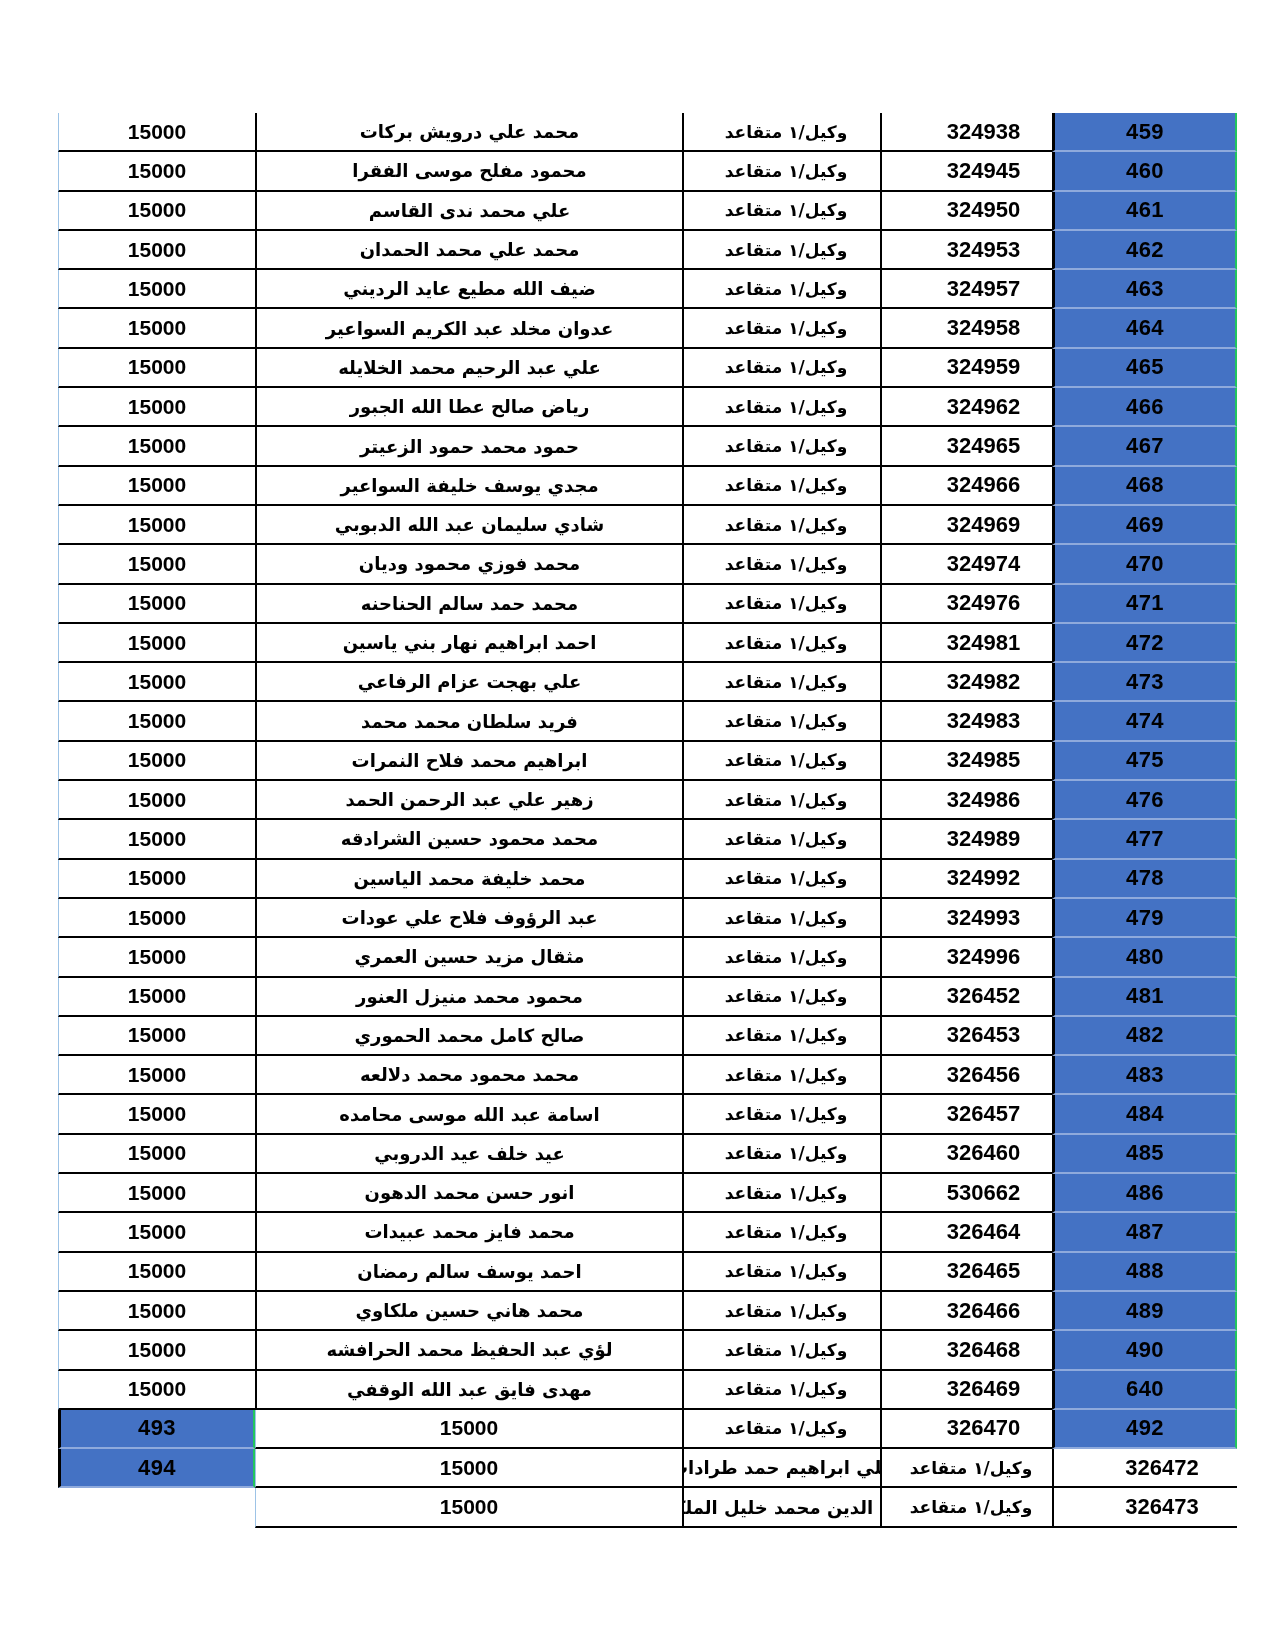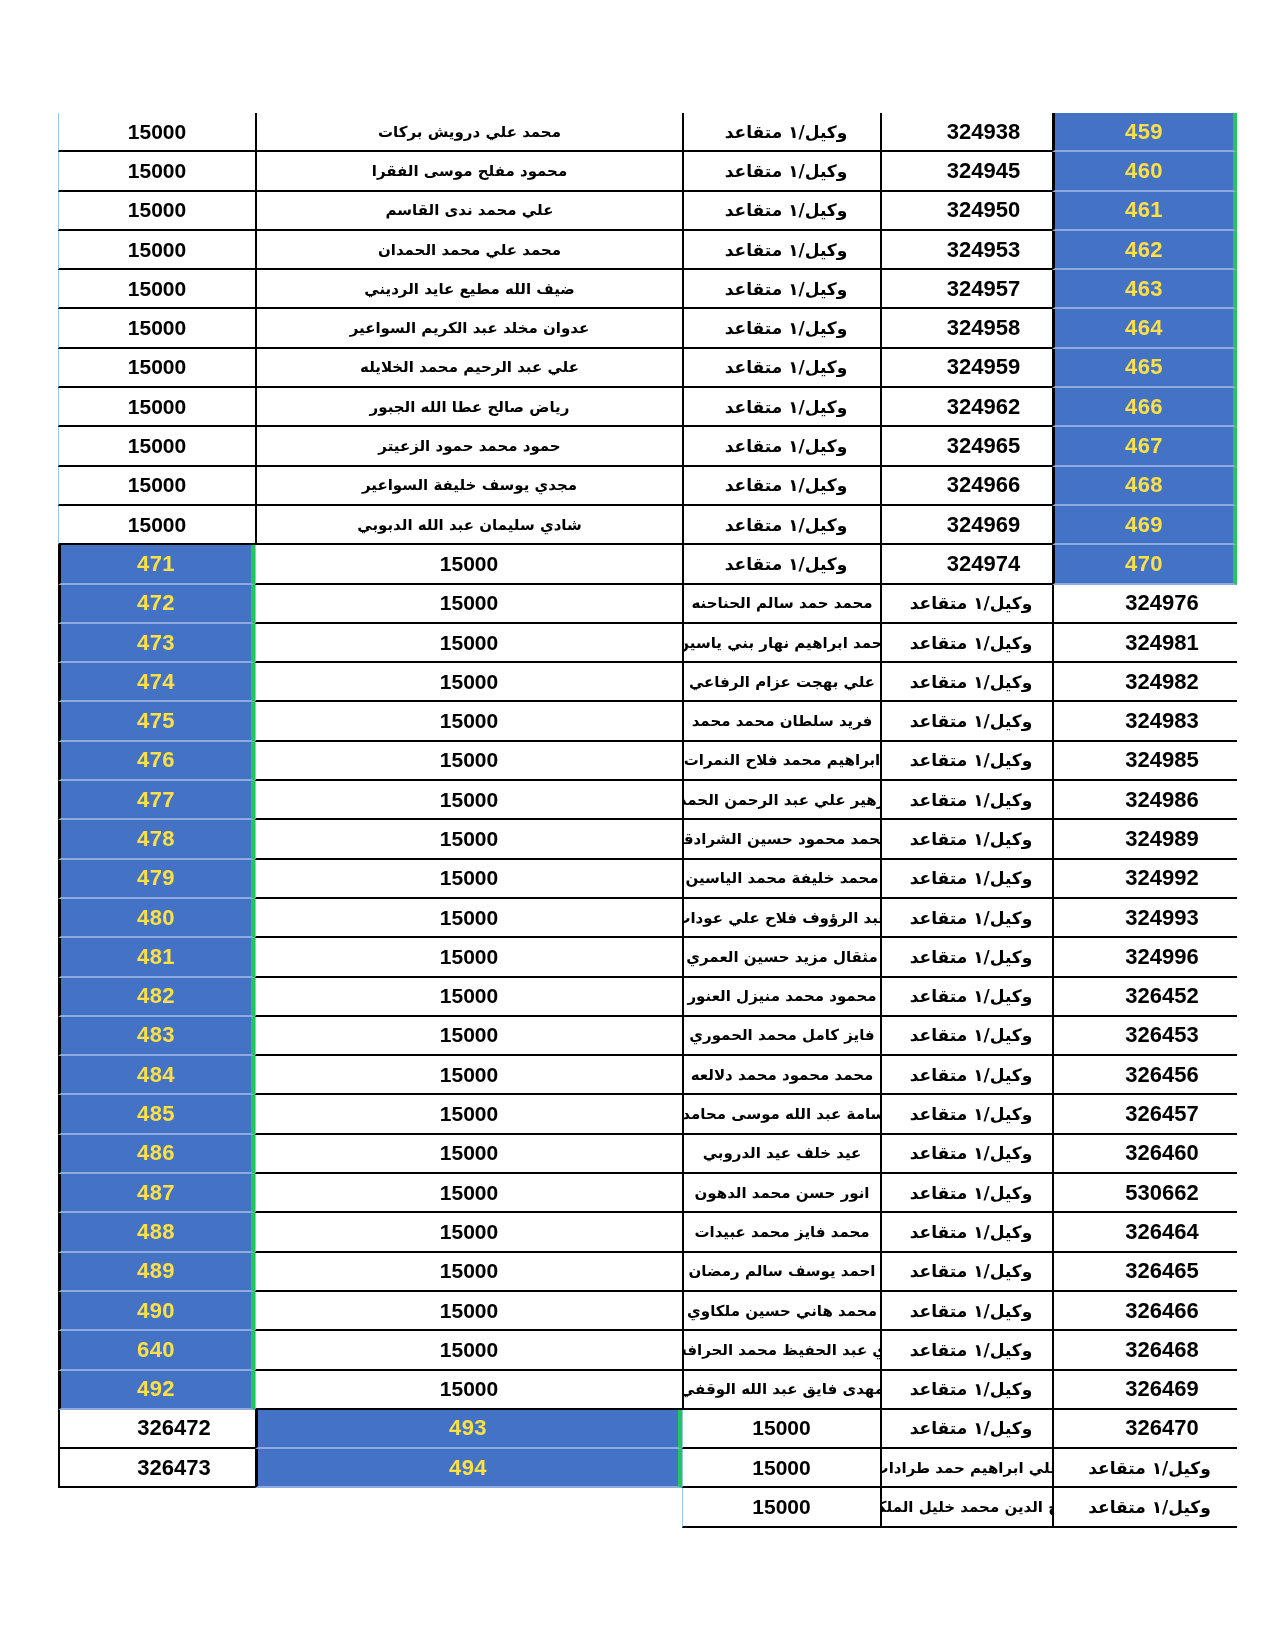--- a/index.html
+++ b/index.html
@@ -38,30 +38,30 @@
   }
   
   .c-index  { border-left: 3px solid #000000; }   
   .c-num    { border-left: 2px solid #000000; }
   .c-rank   { border-left: 2px solid #000000; padding-left: 8px; }
   .c-name   { border-left: 2px solid #000000; }
   .c-amount { border-left: 1px solid #9DC3E6; }   
   
   .c-index {
     background: #4472C4;
-    color: #fde047;
+    color: #000000;
     border-bottom: 2px solid #8FAADC;
-    border-right: 4px solid #22c55e;
+    border-right: 2px solid #22c55e;
     font-size: 22px;
     letter-spacing: 0.5px;
   }
 
   .c-num    { font-size: 22px; padding-left: 33px; }
   .c-amount { font-size: 21px; }
-  .c-name   { font-family: "DejaVu Sans", sans-serif; font-size: 15px; }
+  .c-name   { font-family: "DejaVu Sans", sans-serif; font-size: 18px; }
   .c-rank   { font-family: "DejaVu Sans", sans-serif; font-size: 17px; }
 </style>
 </head>
 <body>
 
 <div class="sheet-table" id="sheet-table">
     <div class="cell c-index row-first">459</div>
     <div class="cell c-num row-first">324938</div>
     <div class="cell c-rank row-first">وكيل/١ متقاعد</div>
     <div class="cell c-name row-first">محمد علي درويش بركات</div>
@@ -112,20 +112,21 @@
     <div class="cell c-name">مجدي يوسف خليفة السواعير</div>
     <div class="cell c-amount">15000</div>
     <div class="cell c-index">469</div>
     <div class="cell c-num">324969</div>
     <div class="cell c-rank">وكيل/١ متقاعد</div>
     <div class="cell c-name">شادي سليمان عبد الله الدبوبي</div>
     <div class="cell c-amount">15000</div>
     <div class="cell c-index">470</div>
     <div class="cell c-num">324974</div>
     <div class="cell c-rank">وكيل/١ متقاعد</div>
+    <div class="cell c-name">محمد فوزي محمود وديان</div>
     <div class="cell c-amount">15000</div>
     <div class="cell c-index">471</div>
     <div class="cell c-num">324976</div>
     <div class="cell c-rank">وكيل/١ متقاعد</div>
     <div class="cell c-name">محمد حمد سالم الحناحنه</div>
     <div class="cell c-amount">15000</div>
     <div class="cell c-index">472</div>
     <div class="cell c-num">324981</div>
     <div class="cell c-rank">وكيل/١ متقاعد</div>
     <div class="cell c-name">احمد ابراهيم نهار بني ياسين</div>
@@ -171,21 +172,21 @@
     <div class="cell c-name">مثقال مزيد حسين العمري</div>
     <div class="cell c-amount">15000</div>
     <div class="cell c-index">481</div>
     <div class="cell c-num">326452</div>
     <div class="cell c-rank">وكيل/١ متقاعد</div>
     <div class="cell c-name">محمود محمد منيزل العنور</div>
     <div class="cell c-amount">15000</div>
     <div class="cell c-index">482</div>
     <div class="cell c-num">326453</div>
     <div class="cell c-rank">وكيل/١ متقاعد</div>
-    <div class="cell c-name">فايز كامل محمد الحموري</div>
+    <div class="cell c-name">صالح كامل محمد الحموري</div>
     <div class="cell c-amount">15000</div>
     <div class="cell c-index">483</div>
     <div class="cell c-num">326456</div>
     <div class="cell c-rank">وكيل/١ متقاعد</div>
     <div class="cell c-name">محمد محمود محمد دلالعه</div>
     <div class="cell c-amount">15000</div>
     <div class="cell c-index">484</div>
     <div class="cell c-num">326457</div>
     <div class="cell c-rank">وكيل/١ متقاعد</div>
     <div class="cell c-name">اسامة عبد الله موسى محامده</div>

